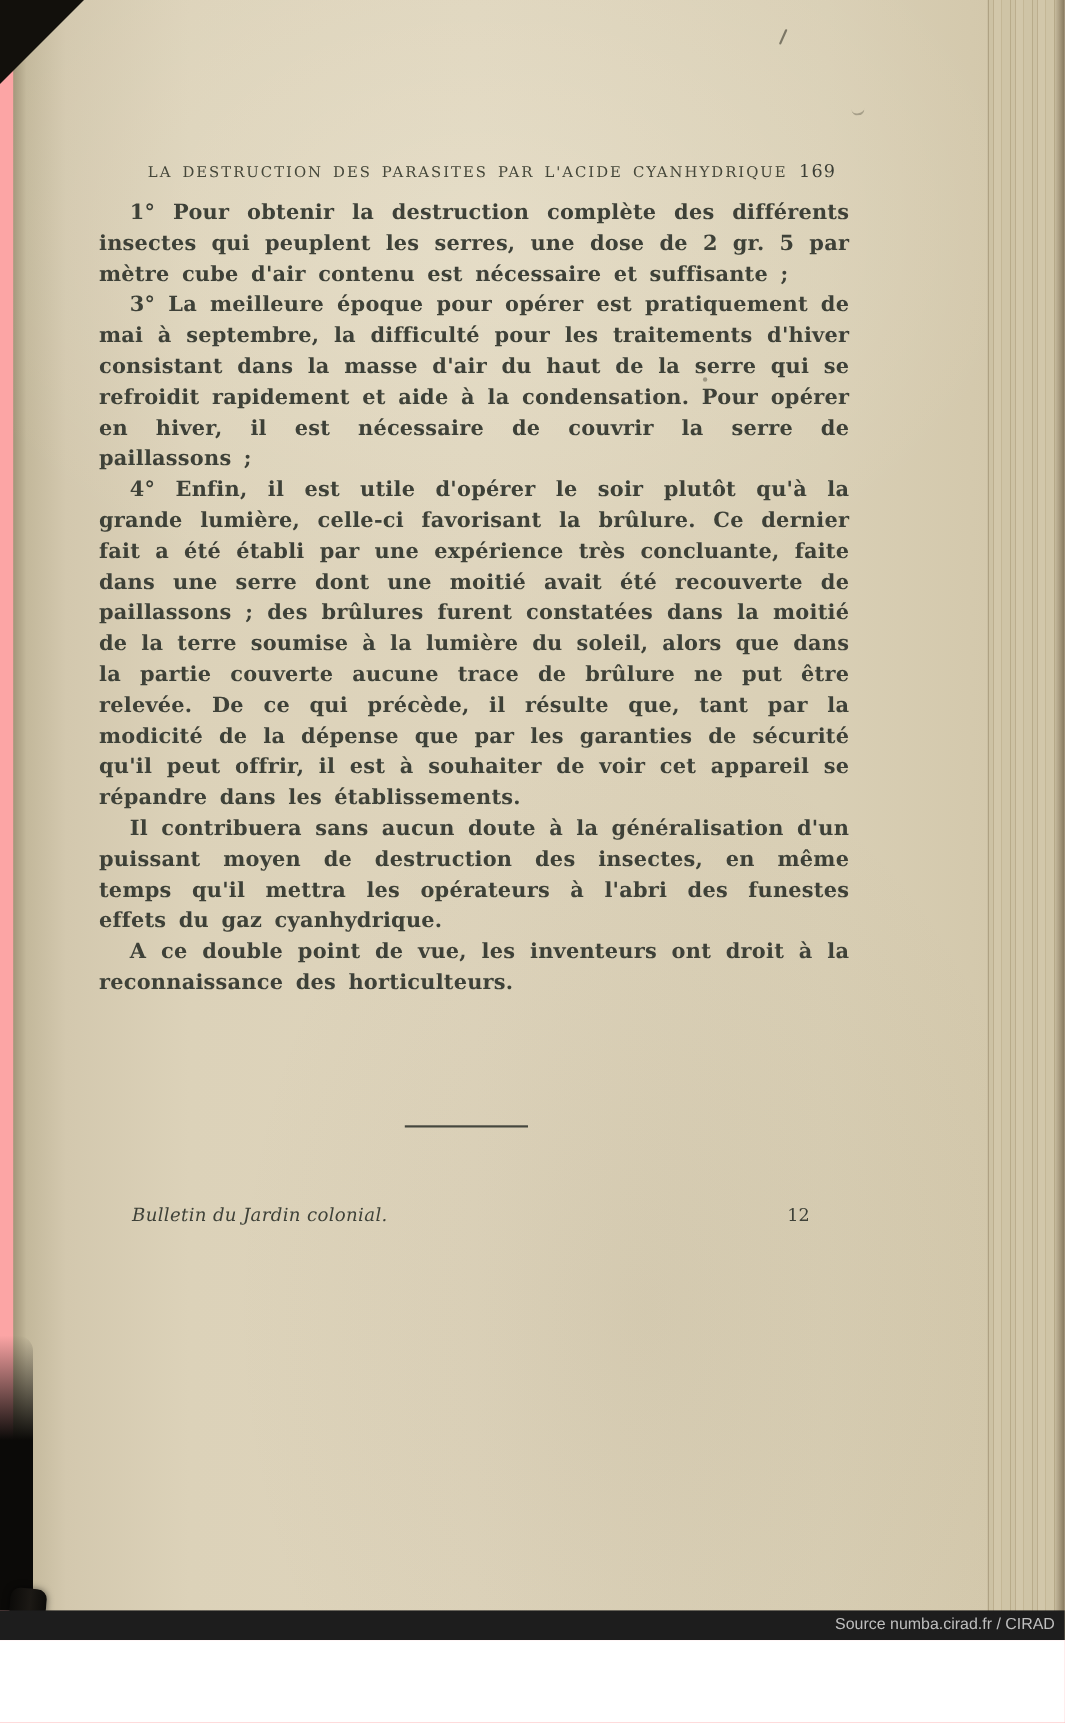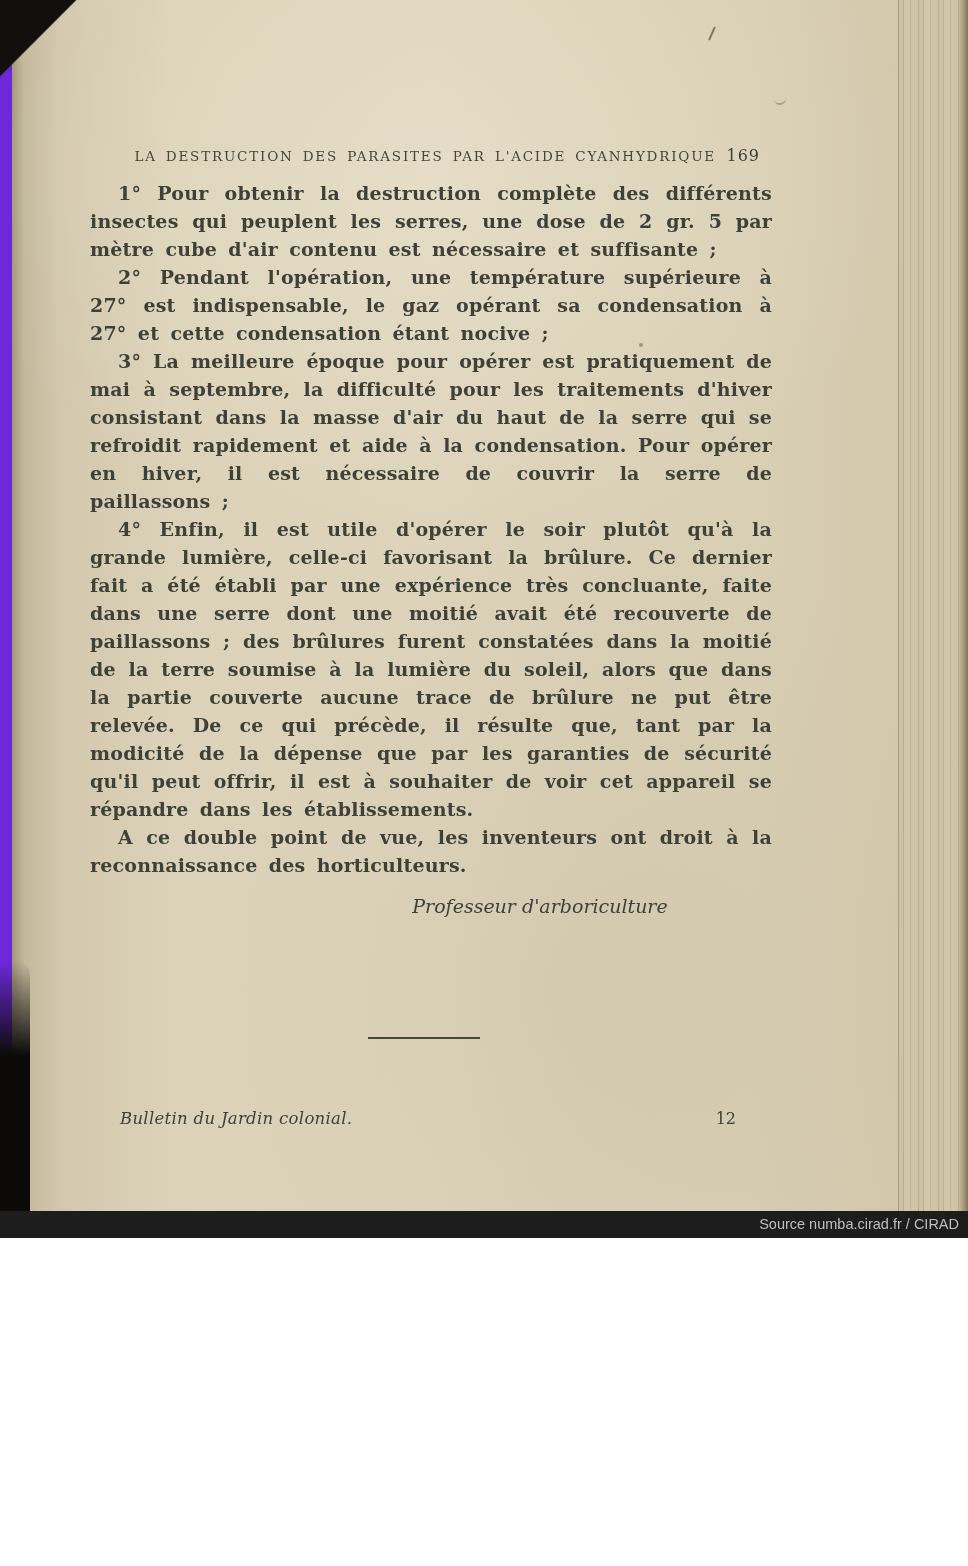--- a/index.html
+++ b/index.html
@@ -1,20 +1,20 @@
 <!DOCTYPE html>
 <html lang="fr"><head>
 <meta charset="utf-8">
 <style>
   * { margin:0; padding:0; box-sizing:border-box; }
   body { width:968px; font-family:"DejaVu Serif","Liberation Serif",serif; }
 
   .scan {
-    position:relative; width:968px; height:1238px;
-    background:#6d28d9; overflow:hidden;
+    position:relative; width:968px; height:1491px;
+    background:#fca5a5; overflow:hidden;
   }
 
   
   .page {
     position:absolute; left:12px; top:0; right:0; bottom:0;
     background:
       radial-gradient(ellipse 720px 520px at 44% 14%, rgba(255,252,238,0.22), rgba(255,252,238,0) 70%),
       radial-gradient(ellipse 500px 700px at 60% 80%, rgba(120,105,70,0.08), rgba(120,105,70,0) 75%),
       linear-gradient(90deg,#a2967a 0,#c3b89b 12px,#d3c8ae 48px,#dcd2b9 160px,#ded4bc 420px,#d9cfb5 740px,#d4c9ad 870px,#d0c5a8 100%);
   }
@@ -111,28 +111,27 @@
 
     <div class="content">
 
       <div class="running-head">
         <span class="running-title">LA DESTRUCTION DES PARASITES PAR L'ACIDE CYANHYDRIQUE</span>
         <span class="folio">169</span>
       </div>
 
       <div class="body-text">
         <p>1° Pour obtenir la destruction complète des différents insectes qui peuplent les serres, une dose de 2 gr. 5 par mètre cube d'air contenu est nécessaire et suffisante ;</p>
-        <p>2° Pendant l'opération, une température supérieure à 27° est indispensable, le gaz opérant sa condensation à 27° et cette condensation étant nocive ;</p>
         <p>3° La meilleure époque pour opérer est pratiquement de mai à septembre, la difficulté pour les traitements d'hiver consistant dans la masse d'air du haut de la serre qui se refroidit rapidement et aide à la condensation. Pour opérer en hiver, il est nécessaire de couvrir la serre de paillassons ;</p>
         <p>4° Enfin, il est utile d'opérer le soir plutôt qu'à la grande lumière, celle-ci favorisant la brûlure. Ce dernier fait a été établi par une expérience très concluante, faite dans une serre dont une moitié avait été recouverte de paillassons ; des brûlures furent constatées dans la moitié de la terre soumise à la lumière du soleil, alors que dans la partie couverte aucune trace de brûlure ne put être relevée. De ce qui précède, il résulte que, tant par la modicité de la dépense que par les garanties de sécurité qu'il peut offrir, il est à souhaiter de voir cet appareil se répandre dans les établissements.</p>
+        <p>Il contribuera sans aucun doute à la généralisation d'un puissant moyen de destruction des insectes, en même temps qu'il mettra les opérateurs à l'abri des funestes effets du gaz cyanhydrique.</p>
         <p>A ce double point de vue, les inventeurs ont droit à la reconnaissance des horticulteurs.</p>
       </div>
 
       <div class="signature">
-        <div class="sig-role">Professeur d'arboriculture</div>
       </div>
 
       <div class="rule"></div>
 
       <div class="page-footer">
         <span class="journal">Bulletin du Jardin colonial.</span>
         <span class="sheet">12</span>
       </div>
 
     </div>

